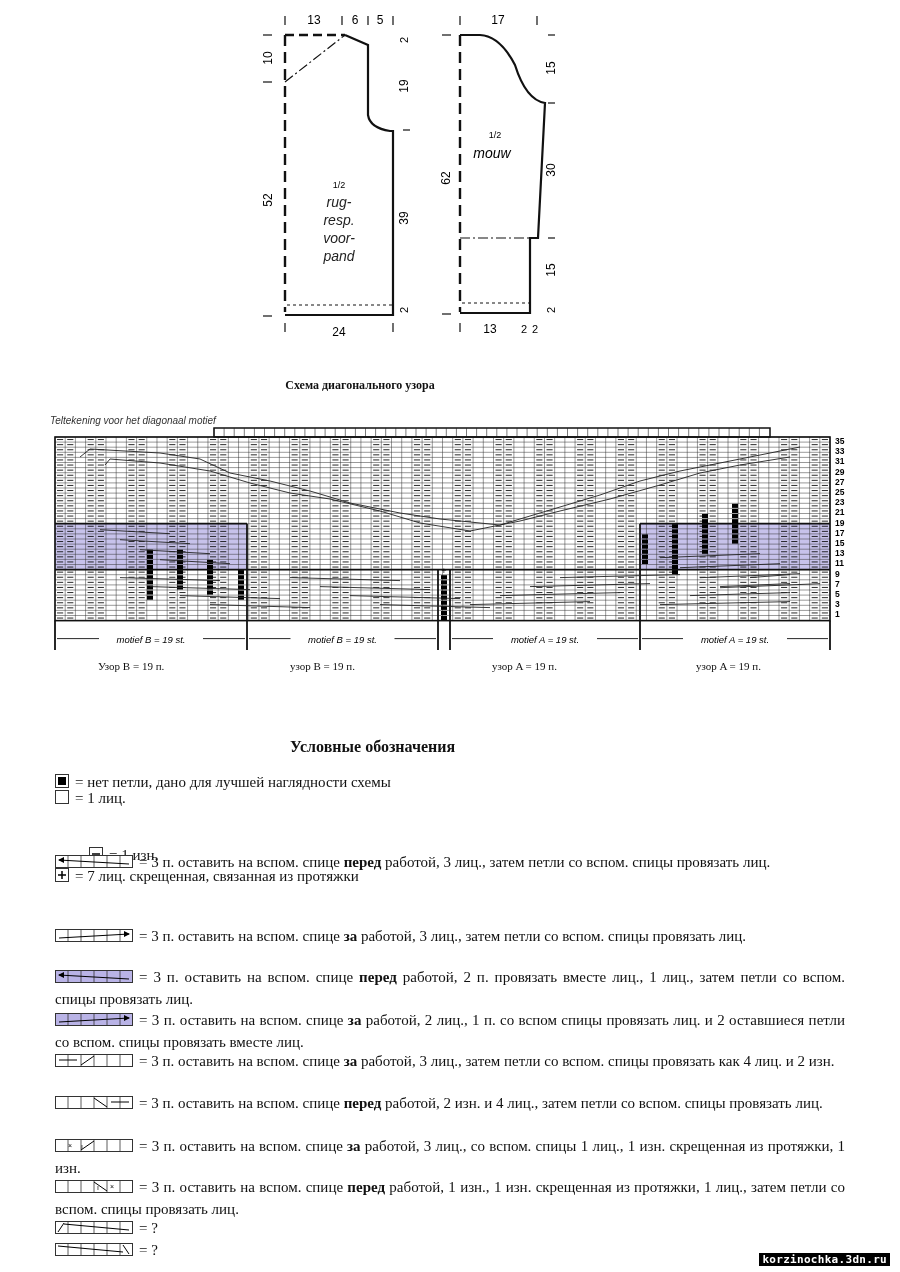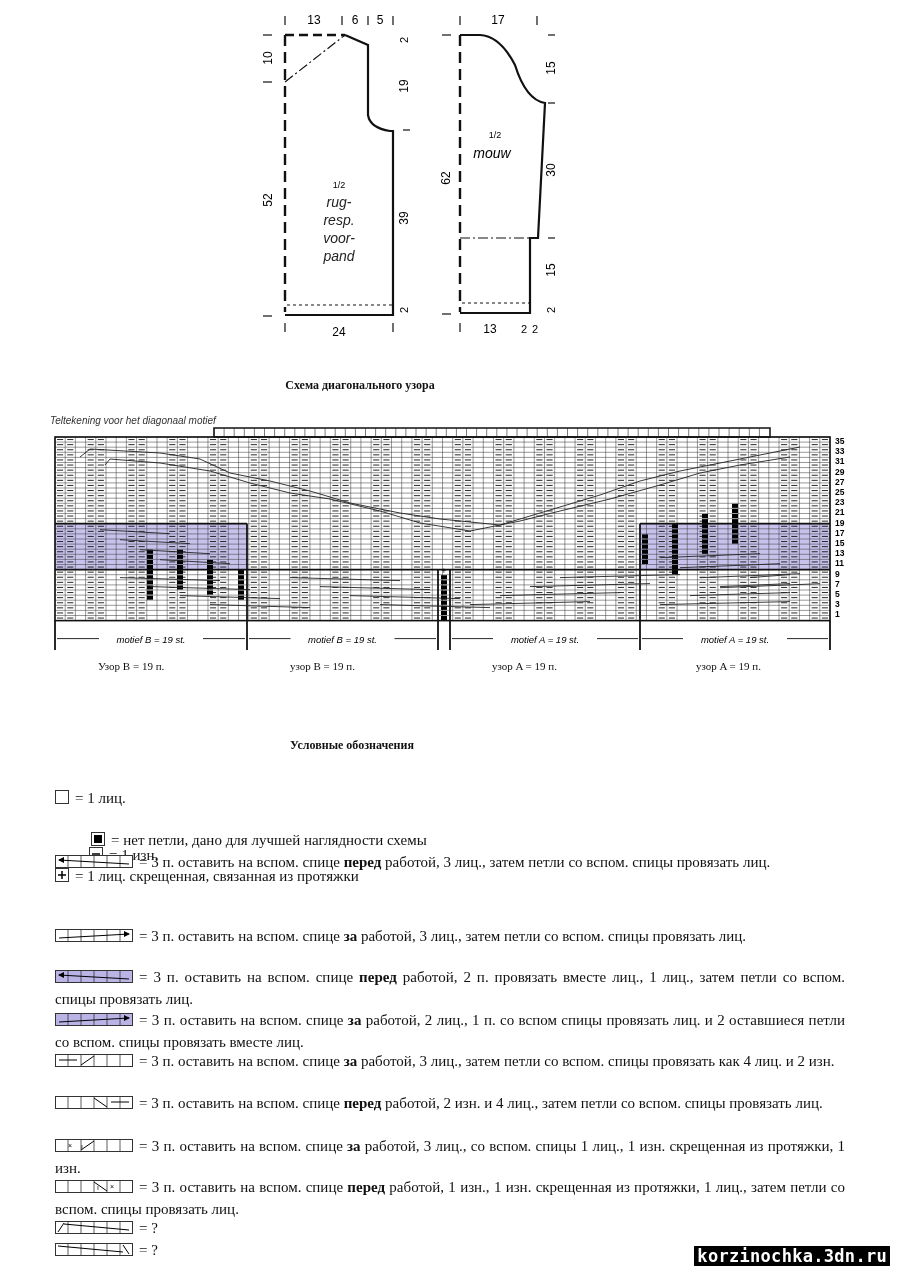--- a/index.html
+++ b/index.html
@@ -6,21 +6,21 @@
   body { width:900px; height:1272px; position:relative; overflow:hidden; font-family:"Liberation Serif", serif; color:#111; }
   .abs { position:absolute; }
   .sans { font-family:"Liberation Sans", sans-serif; }
   .serif { font-family:"Liberation Serif", serif; }
   svg text { font-family:"Liberation Sans", sans-serif; }
   .ital { font-style:italic; }
   .center-title { font-weight:bold; font-size:12px; }
   .legend-row { position:absolute; left:55px; width:790px; font-size:15px; line-height:21px; text-align:justify; }
   .legend-row b { font-weight:bold; }
   .sym { display:inline-block; vertical-align:middle; margin-right:6px; }
-  .watermark { position:absolute; right:10px; bottom:6px; font-family:"DejaVu Sans Mono", monospace; font-weight:bold; font-size:17px; color:#fff; background:#000; padding:0 3px; letter-spacing:0.3px; }
+  .watermark { position:absolute; right:10px; bottom:6px; font-family:"DejaVu Sans Mono", monospace; font-weight:bold; font-size:11px; color:#fff; background:#000; padding:0 3px; letter-spacing:0.3px; }
 </style>
 </head>
 <body>
 
 <svg class="abs" style="left:0;top:0" width="900" height="345" viewBox="0 0 900 345">
 
   <g stroke="#111" fill="none">
     <path d="M285 35 L345 35" stroke-width="2.4" stroke-dasharray="9,5"></path>
     <path d="M285 35 L285 312" stroke-width="2.4" stroke-dasharray="11,6"></path>
     <path d="M285 82 L345 35" stroke-width="1.2" stroke-dasharray="10,3,2,3"></path>
@@ -1844,39 +1844,39 @@
     <text x="735" y="217.6" font-size="9.5" font-style="italic" text-anchor="middle">motief A = 19 st.</text>
   </svg>
 
 <div class="abs serif" style="left:0;top:660px;width:900px;font-size:11px;">
   <span class="abs" style="left:98px;">Узор B = 19 п.</span>
   <span class="abs" style="left:290px;">узор B = 19 п.</span>
   <span class="abs" style="left:492px;">узор A = 19 п.</span>
   <span class="abs" style="left:696px;">узор A = 19 п.</span>
 </div>
 
-<div class="abs serif" style="left:290px;top:738px;font-size:12px;font-weight:bold;">Условные обозначения</div>
+<div class="abs serif" style="left:290px;top:738px;font-size:16px;font-weight:bold;">Условные обозначения</div>
 
 <div id="legend">
-    <div class="legend-row" style="top: 830px; margin-left: 36px;"><span class="sym"><svg width="14" height="14">
+    <div class="legend-row" style="top: 772px;"><span class="sym"><svg width="14" height="14">
           <rect x="0.5" y="0.5" width="13" height="13" fill="#fff" stroke="#333"></rect>
           <rect x="3" y="3" width="8" height="8" fill="#000"></rect>
         </svg></span><span>= нет петли, дано для лучшей наглядности схемы</span></div>
     <div class="legend-row" style="top: 788px;"><span class="sym"><svg width="14" height="14">
           <rect x="0.5" y="0.5" width="13" height="13" fill="#fff" stroke="#333"></rect>
         </svg></span><span>= 1 лиц.</span></div>
     <div class="legend-row" style="top: 845px; padding-left: 34px;"><span class="sym"><svg width="14" height="14">
           <rect x="0.5" y="0.5" width="13" height="13" fill="#fff" stroke="#333"></rect>
           <line x1="3" y1="7" x2="11" y2="7" stroke="#000" stroke-width="1.5"></line>
         </svg></span><span>= 1 изн.</span></div>
     <div class="legend-row" style="top: 866px;"><span class="sym"><svg width="14" height="14">
           <rect x="0.5" y="0.5" width="13" height="13" fill="#fff" stroke="#333"></rect>
           <line x1="3" y1="7" x2="11" y2="7" stroke="#000" stroke-width="1.5"></line>
           <line x1="7" y1="3" x2="7" y2="11" stroke="#000" stroke-width="1.5"></line>
-        </svg></span><span>= 1 лиц. скрещенная, связанная из протяжки</span></div>
+        </svg></span><span>= 7 лиц. скрещенная, связанная из протяжки</span></div>
     <div class="legend-row" style="top: 852px;"><span class="sym"><svg width="78" height="13">
           <rect x="0.5" y="0.5" width="77" height="12" fill="#fff" stroke="#333"></rect>
           <line x1="13" y1="0" x2="13" y2="13" stroke="#333" stroke-width="0.8"></line>
           <line x1="26" y1="0" x2="26" y2="13" stroke="#333" stroke-width="0.8"></line>
           <line x1="39" y1="0" x2="39" y2="13" stroke="#333" stroke-width="0.8"></line>
           <line x1="52" y1="0" x2="52" y2="13" stroke="#333" stroke-width="0.8"></line>
           <line x1="65" y1="0" x2="65" y2="13" stroke="#333" stroke-width="0.8"></line>
           <line x1="4" y1="5" x2="74" y2="9" stroke="#000"></line>
           <polygon points="3,5 9,2 9,8" fill="#000"></polygon>
         </svg></span><span>= 3 п. оставить на вспом. спице </span><b>перед</b><span> работой, 3 лиц., затем петли со вспом. спицы провязать лиц.</span></div>

